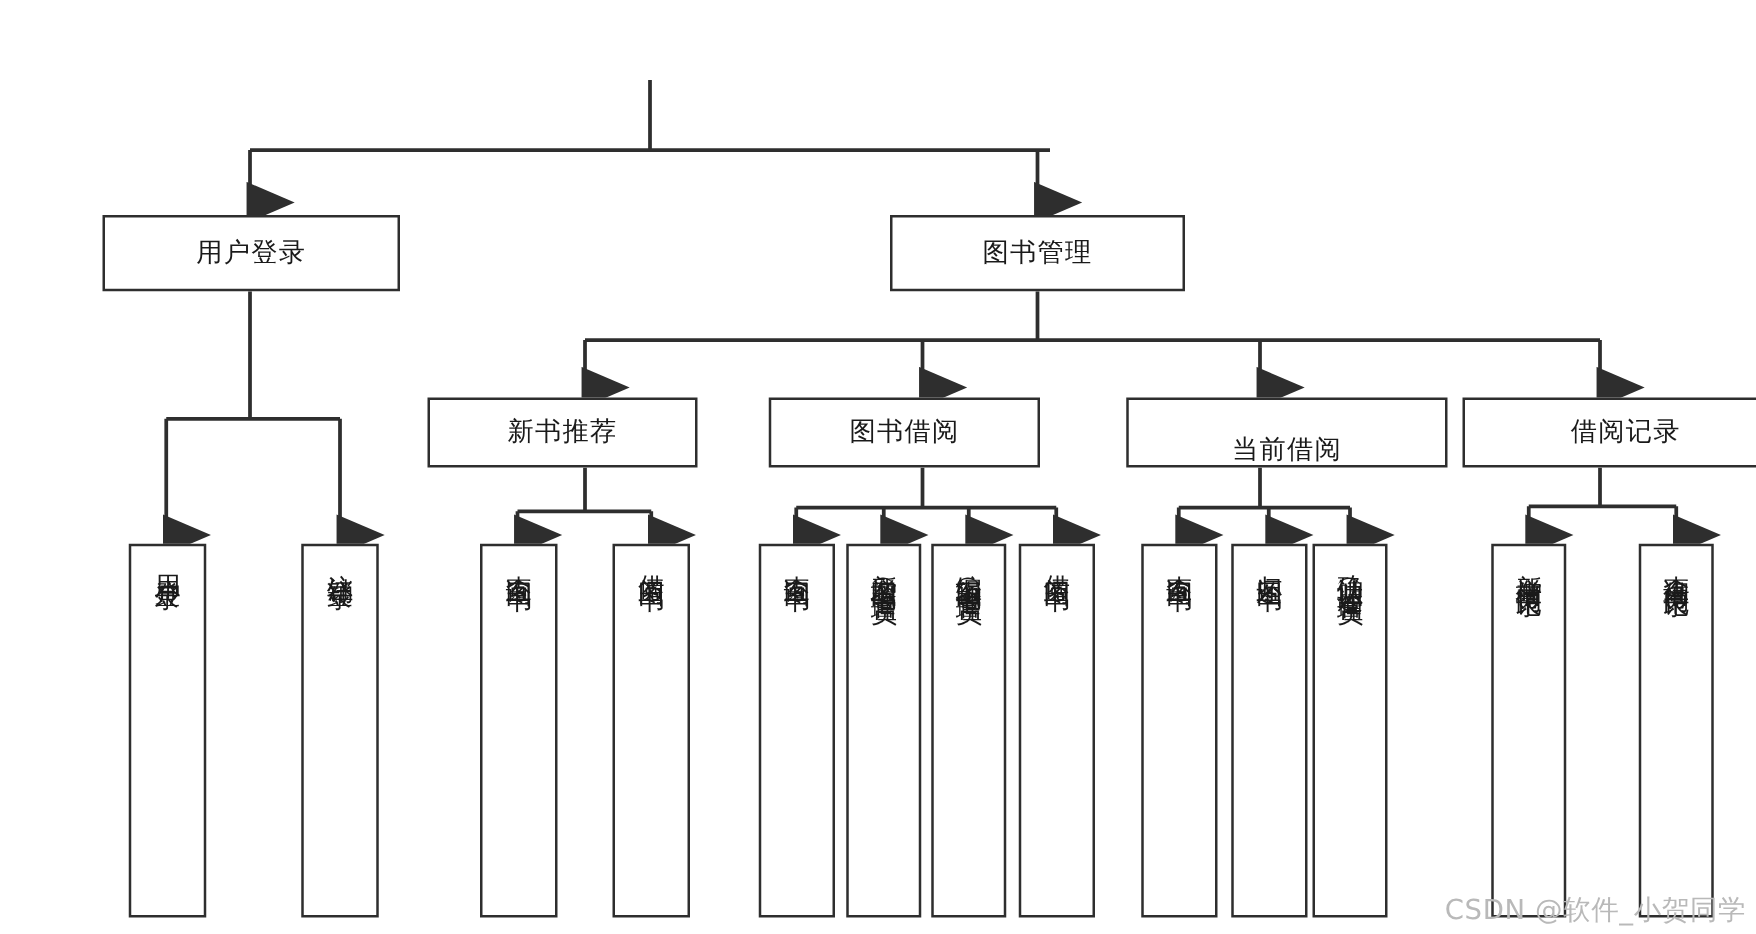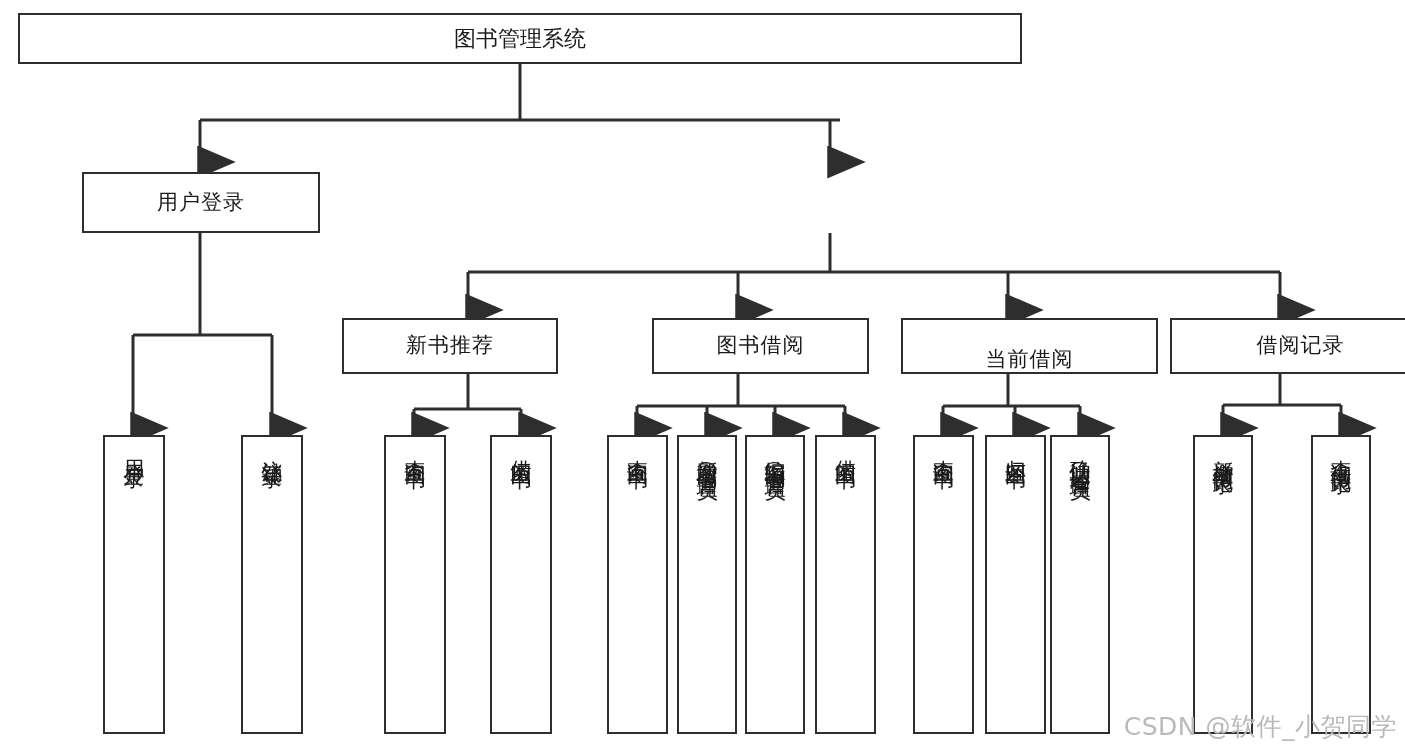--- a/index.html
+++ b/index.html
@@ -59,21 +59,21 @@
     display: block;
     text-align: center;
   }
   .node-box.vertical.tall-text {
     justify-content: flex-start;
   }
   .watermark {
     position: absolute;
     right: 8px;
     bottom: 4px;
-    font-size: 25px;
+    font-size: 22px;
     color: #b9b9b9;
     letter-spacing: 0.5px;
     z-index: 5;
     white-space: nowrap;
   }
 </style>
 </head>
 <body>
 
 <div id="diagram-root">
@@ -123,32 +123,32 @@
       <path d="M 1015 406 L 1015 428" marker-end="url(#arrow)"></path>
       <path d="M 1080 406 L 1080 428" marker-end="url(#arrow)"></path>
 
       <path d="M 1280 374 L 1280 405"></path>
       <path d="M 1223 405 L 1341 405"></path>
       <path d="M 1223 405 L 1223 428" marker-end="url(#arrow)"></path>
       <path d="M 1341 405 L 1341 428" marker-end="url(#arrow)"></path>
     </g>
   </svg>
 
-  <div class="node-box root" style="left:18px; top:13px; width:1004px; height:51px;">
-    <span>图书管理系统</span>
-  </div>
 
   <div class="node-box horizontal" style="left:82px; top:172px; width:238px; height:61px;">
     <span>用户登录</span>
   </div>
+  <div class="node-box horizontal" style="left:712px; top:172px; width:236px; height:61px;">
+    <span>图书管理</span>
+  </div>
 
   <div class="node-box horizontal" style="left:342px; top:318px; width:216px; height:56px;">
     <span>新书推荐</span>
   </div>
-  <div class="node-box horizontal" style="left:652px; top:318px; width:217px; height:56px;">
+  <div class="node-box horizontal" style="left:615px; top:318px; width:217px; height:56px;">
     <span>图书借阅</span>
   </div>
   <div class="node-box horizontal" style="left:901px; top:318px; width:257px; height:56px;align-items:flex-end;">
     <span>当前借阅</span>
   </div>
   <div class="node-box horizontal" style="left:1170px; top:318px; width:261px; height:56px;">
     <span>借阅记录</span>
   </div>
 
   <div class="node-box vertical" style="left:103px; top:435px; width:62px; height:299px;">

